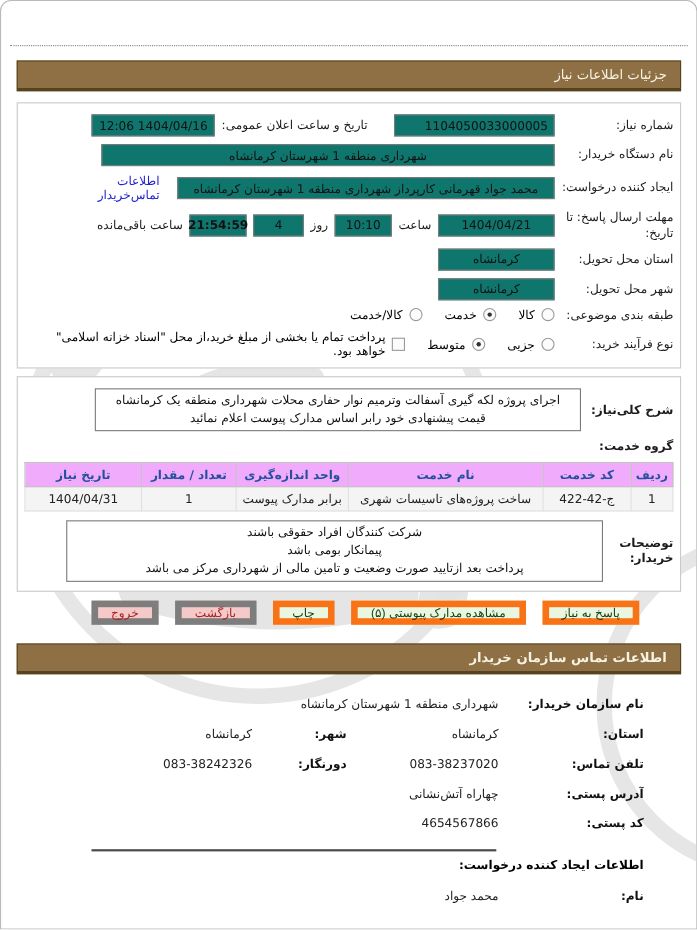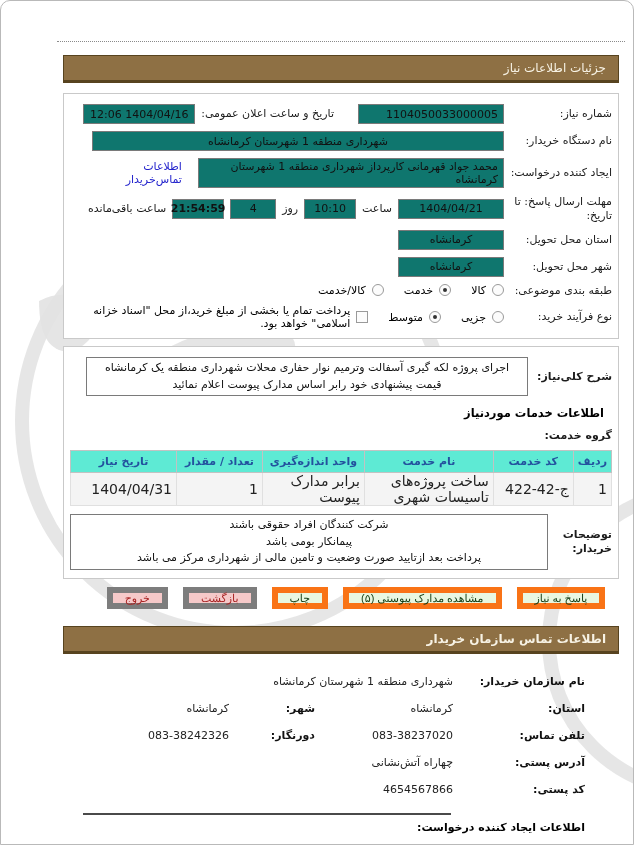--- a/index.html
+++ b/index.html
@@ -6,21 +6,20 @@
   html,body { background:#fff; }
   body { font-family: "DejaVu Sans", sans-serif; }
   .page {
     position: relative;
     width: 634px; height: 845px;
     border: 1px solid #b9b9b9;
     border-radius: 10px 10px 0 0;
     background: #fff;
     overflow: hidden;
     direction: rtl;
-    padding-left: 48px;
   }
   .content { position: relative; z-index: 1; }
   .watermark { position:absolute; inset:0; z-index:0; pointer-events:none; }
 
   .dotted { margin: 40px 8px 0 8px; border-top: 1px dotted #8a8a8a; }
 
   .bar {
     margin: 13px 14px 0 14px;
     height: 28px;
     background: #8e7044;
@@ -67,25 +66,25 @@
   .radio.sel::after { content:""; position:absolute; inset:3px; border-radius:50%; background:#333; }
   .checkbox { width: 12px; height: 12px; border: 1px solid #9a9a9a; background:#fcfcfc;
               display:inline-block; flex-shrink:0; }
   .opt { font-size: 11px; margin-left: 14px; }
   .smalltext { font-size: 11px; }
 
   .sec-title { font-size: 11.5px; font-weight: bold; margin: 10px 8px 9px 0; }
 
   table.svc { width: 100%; border-collapse: collapse; margin: 4px 0 8px 0; }
   table.svc th {
-    background: #5eead4; color: #23519e; font-size: 11px; font-weight: bold;
+    background: #f0abfc; color: #23519e; font-size: 11px; font-weight: bold;
     height: 22px; border: 1px solid #c2c2c2; padding: 0 4px;
   }
   table.svc td {
-    background: #f4f4f4; color: #222; font-size: 14px; 
+    background: #f4f4f4; color: #222; font-size: 11px; text-align: center;
     height: 22px; border: 1px solid #e0e0e0; padding: 0 4px;
   }
 
   .btnrow { display:flex; justify-content:center; align-items:center; gap:15px;
             margin-top: 8px; transform: translateX(15px); }
   .btn { height: 22px; font-size: 11px; display:flex; align-items:center; justify-content:center;
          padding: 0 12px; border: 6px solid #f97316; cursor: pointer; }
   .btn.green { background: #e9f7e1; color: #143d14; }
   .btn.pink { background: #f6c9c9; color: #a82424; border-color: #7d7d7d; }
 
@@ -189,21 +188,20 @@
     </div>
 
     <div class="panel" style="margin-top:7px">
 
       <div class="frow">
         <div class="flabel blabel" style="width:78px">شرح کلی‌نیاز:</div>
         <div class="mbox" style="width:442px">اجرای پروژه لکه گیری آسفالت وترمیم نوار حفاری محلات  شهرداری  منطقه یک کرمانشاه
 قیمت  پیشنهادی خود رابر اساس مدارک پیوست  اعلام نمائید</div>
       </div>
 
-      <div class="sec-title">اطلاعات خدمات موردنیاز</div>
 
       <div class="frow">
         <div class="flabel blabel" style="width:78px">گروه خدمت:</div>
       </div>
 
       <table class="svc">
         <thead>
           <tr>
             <th style="width:30px">ردیف</th>
             <th style="width:80px">کد خدمت</th>

